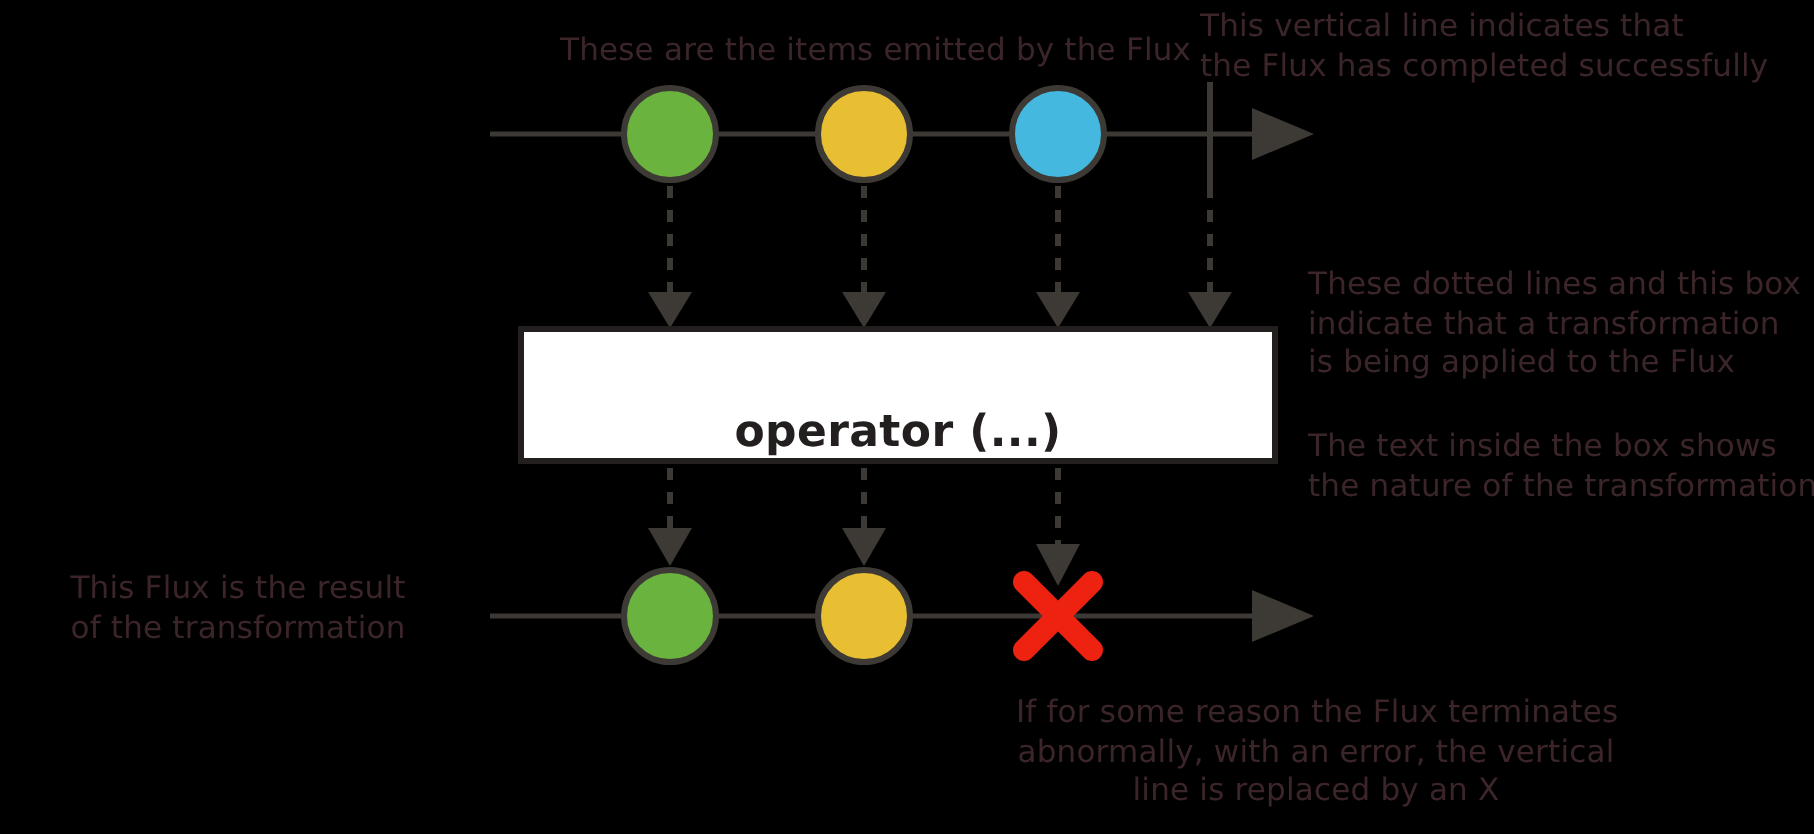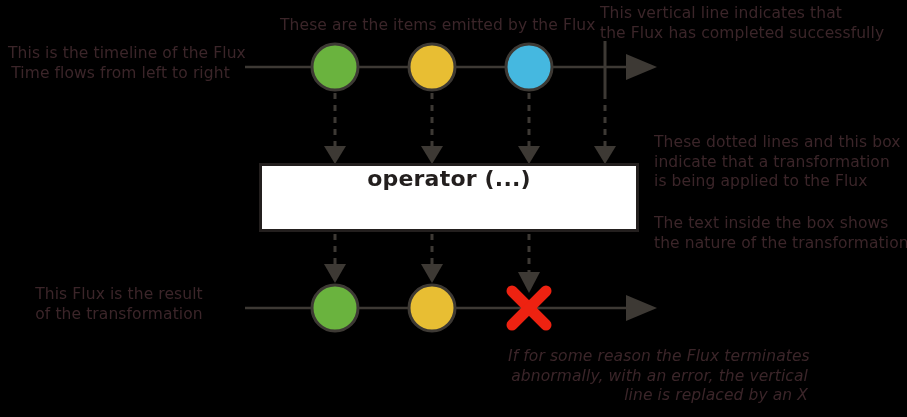--- a/index.html
+++ b/index.html
@@ -34,33 +34,33 @@
   }
   .anno.center { text-align: center; }
   .anno.left { text-align: left; }
 
   #anno-timeline      { left: 8px;   top: 44px;  width: 225px; text-align: center; }
   #anno-items         { left: 280px; top: 16px;  width: 300px; text-align: center; }
   #anno-complete      { left: 600px; top: 4px;   width: 300px; text-align: left; }
   #anno-transform     { left: 654px; top: 133px; width: 250px; text-align: left; }
   #anno-boxtext       { left: 654px; top: 214px; width: 250px; text-align: left; }
   #anno-result        { left: 10px;  top: 285px; width: 218px; text-align: center; }
-  #anno-error         { left: 508px; top: 347px; width: 300px; text-align: right; font-style: italic; }
+  #anno-error         { left: 508px; top: 347px; width: 300px; text-align: center; }
 
   #operator-box {
     position: absolute;
     left: 259px;
     top: 163px;
     width: 380px;
     height: 69px;
     background: #ffffff;
     border: 3px solid #231f1e;
     box-sizing: border-box;
     display: flex;
-    align-items: flex-start;
+    align-items: flex-end;
     justify-content: center;
   }
   #operator-label {
     color: #231f1e;
     font-family: "DejaVu Sans", "Liberation Sans", sans-serif;
     font-weight: bold;
     font-size: 22px;
     letter-spacing: 0.2px;
   }
 </style>
@@ -126,22 +126,20 @@
         <line x1="512" y1="291" x2="546" y2="325" stroke="#ee2211" stroke-width="11" stroke-linecap="round"></line>
         <line x1="546" y1="291" x2="512" y2="325" stroke="#ee2211" stroke-width="11" stroke-linecap="round"></line>
       </g>
     </g>
   </svg>
 
   <div id="operator-box">
     <span id="operator-label">operator (...)</span>
   </div>
 
-  <div class="anno center" id="anno-timeline">This is the timeline of the Flux
-Time flows from left to right</div>
 
   <div class="anno left" id="anno-complete">This vertical line indicates that
 the Flux has completed successfully</div>
 
   <div class="anno center" id="anno-items">These are the items emitted by the Flux</div>
 
   <div class="anno left" id="anno-transform">These dotted lines and this box
 indicate that a transformation
 is being applied to the Flux</div>
 

